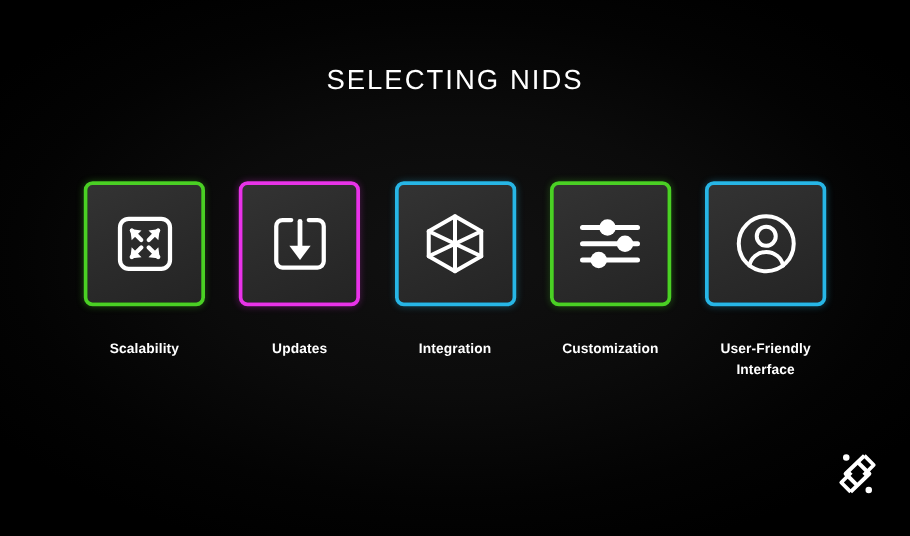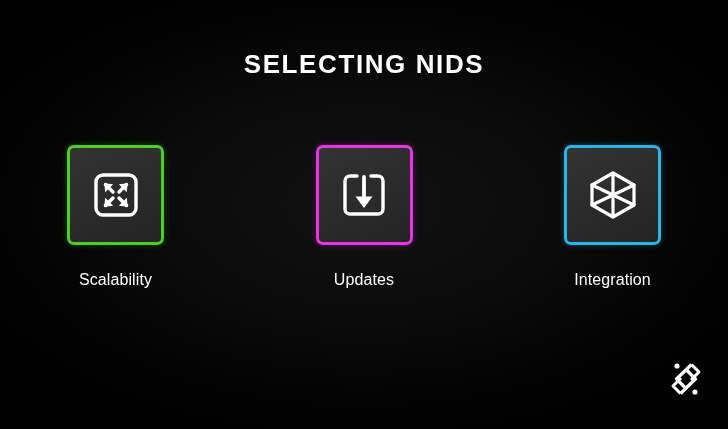--- a/index.html
+++ b/index.html
@@ -31,22 +31,22 @@
   }
 
   
   .title {
     position: absolute;
     top: 49px;
     left: 0;
     width: 728px;
     text-align: center;
     color: #ffffff;
-    font-size: 26px;
-    font-weight: bold;
+    font-size: 22px;
+    font-weight: normal;
     letter-spacing: 1.6px;
     line-height: 30px;
     z-index: 3;
   }
 
   
   .row {
     position: absolute;
     top: 145px;
     left: 67px;
@@ -76,22 +76,22 @@
   }
   .card.green  { border-color: #4ad024; box-shadow: 0 0 6px rgba(74,208,36,0.30); }
   .card.cyan   { border-color: #27b6e6; box-shadow: 0 0 6px rgba(39,182,230,0.30); }
   .card.magenta{ border-color: #e833e8; box-shadow: 0 0 6px rgba(232,51,232,0.30); }
 
   .card svg { display: block; }
 
   .label {
     margin-top: 26px;
     color: #ffffff;
-    font-size: 16px;
-    font-weight: normal;
+    font-size: 11px;
+    font-weight: bold;
     line-height: 17px;
     text-align: center;
     letter-spacing: 0.1px;
     white-space: nowrap;
   }
   .label.wrap { white-space: normal; width: 110px; }
 
   
   .logo {
     position: absolute;
@@ -156,21 +156,50 @@
               <line x1="27" y1="4" x2="27" y2="48"></line>
               <line x1="6" y1="16" x2="48" y2="36"></line>
               <line x1="48" y1="16" x2="6" y2="36"></line>
             </g>
           </svg>
         </span>
       </div>
       <div class="label">Integration</div>
     </div>
 
-
+    <div class="item">
+      <div class="card green">
+        <span>
+          <svg width="54" height="46" viewBox="0 0 54 46" fill="none">
+            <g stroke="#ffffff" stroke-width="4" stroke-linecap="round">
+              <line x1="5" y1="10" x2="49" y2="10"></line>
+              <line x1="5" y1="23" x2="49" y2="23"></line>
+              <line x1="5" y1="36" x2="49" y2="36"></line>
+            </g>
+            <circle cx="25" cy="10" r="6.6" fill="#ffffff"></circle>
+            <circle cx="39" cy="23" r="6.6" fill="#ffffff"></circle>
+            <circle cx="18" cy="36" r="6.6" fill="#ffffff"></circle>
+          </svg>
+        </span>
+      </div>
+      <div class="label">Customization</div>
+    </div>
+
+    <div class="item">
+      <div class="card cyan">
+        <span>
+          <svg width="54" height="54" viewBox="0 0 54 54" fill="none">
+            <circle cx="27" cy="27" r="22" stroke="#ffffff" stroke-width="3.2" fill="none"></circle>
+            <circle cx="27" cy="21" r="7.6" stroke="#ffffff" stroke-width="3.2" fill="none"></circle>
+            <path d="M13.5 44.5 a13.8 13.8 0 0 1 27 0" stroke="#ffffff" stroke-width="3.2" fill="none" stroke-linecap="round"></path>
+          </svg>
+        </span>
+      </div>
+      <div class="label wrap">User-Friendly Interface</div>
+    </div>
 
   </div>
 
   <div class="logo">
     <svg width="40" height="48" viewBox="0 0 40 48" fill="none">
       <g fill="#ffffff">
         <path d="M20 3 L34 17 L27.5 23.5 L20 16 L13.5 22.5 L20 29 L27 36 L20 43 L6 29 L12.5 22.5 L20 30 L26.5 23.5 L20 17 L13 10 Z" opacity="0"></path>
       </g>
       <g stroke="#ffffff" stroke-width="3.2" fill="none" stroke-linejoin="round">
         <path d="M25.5 9.5 L10.5 24 L20 33.5"></path>

